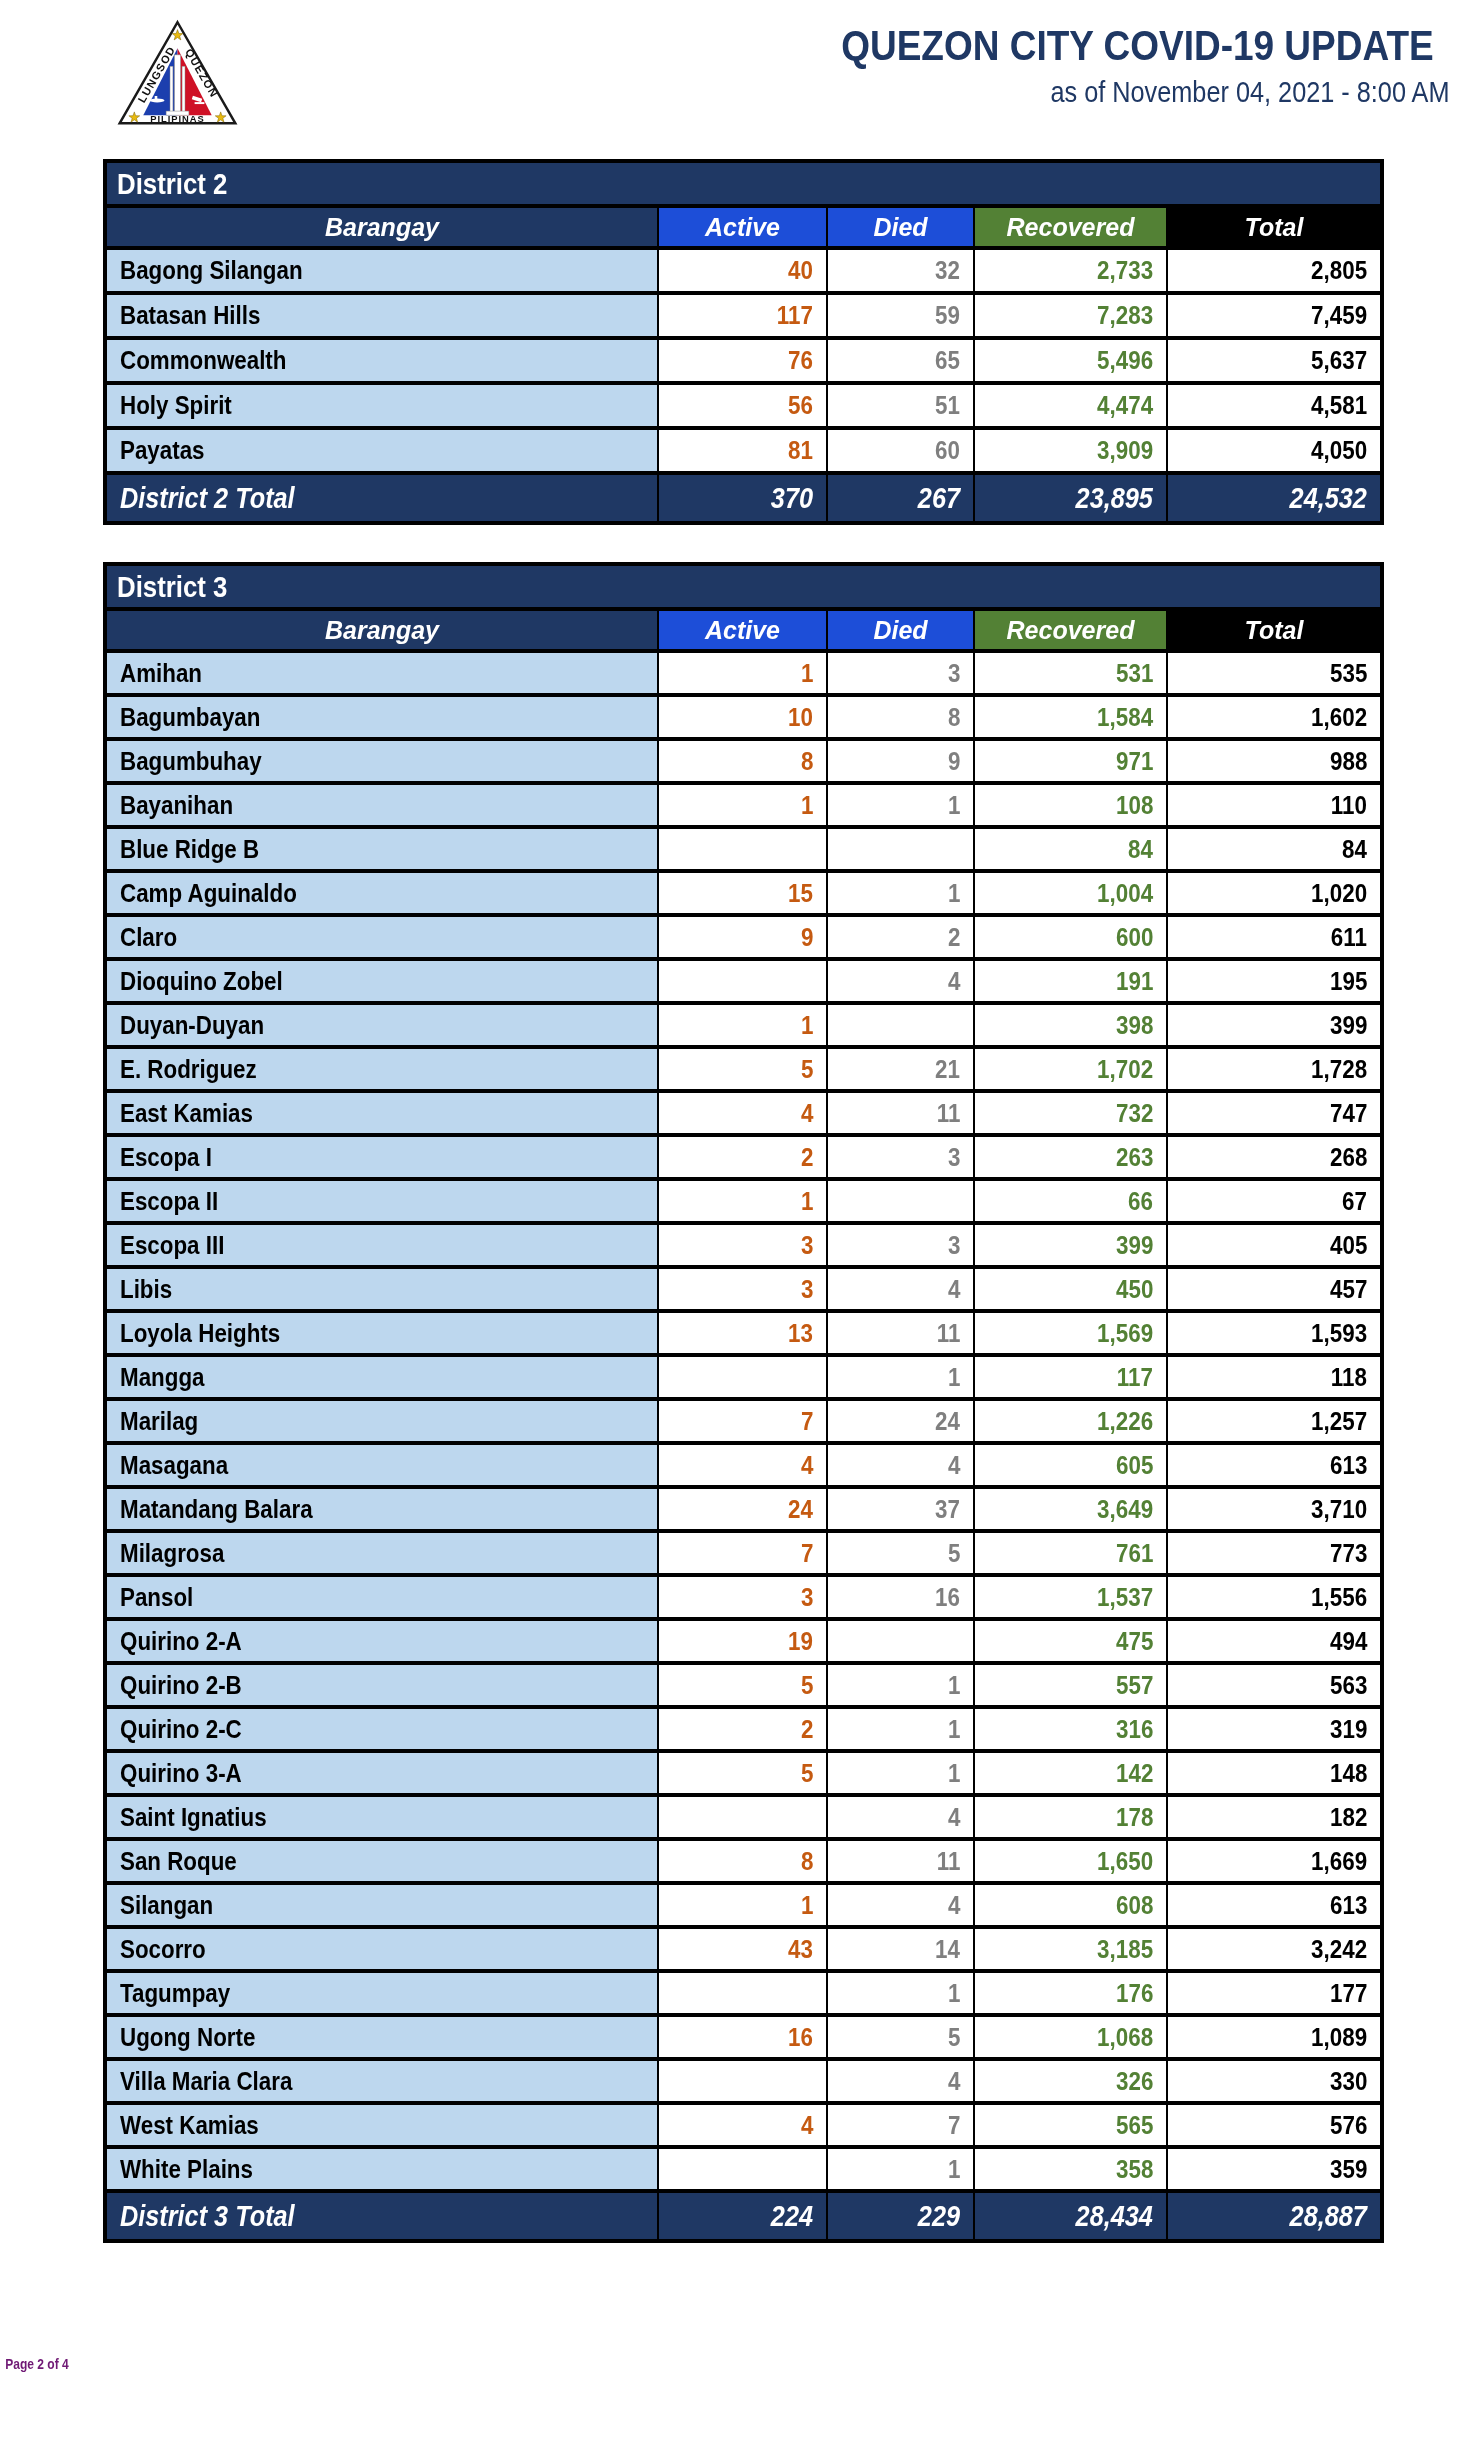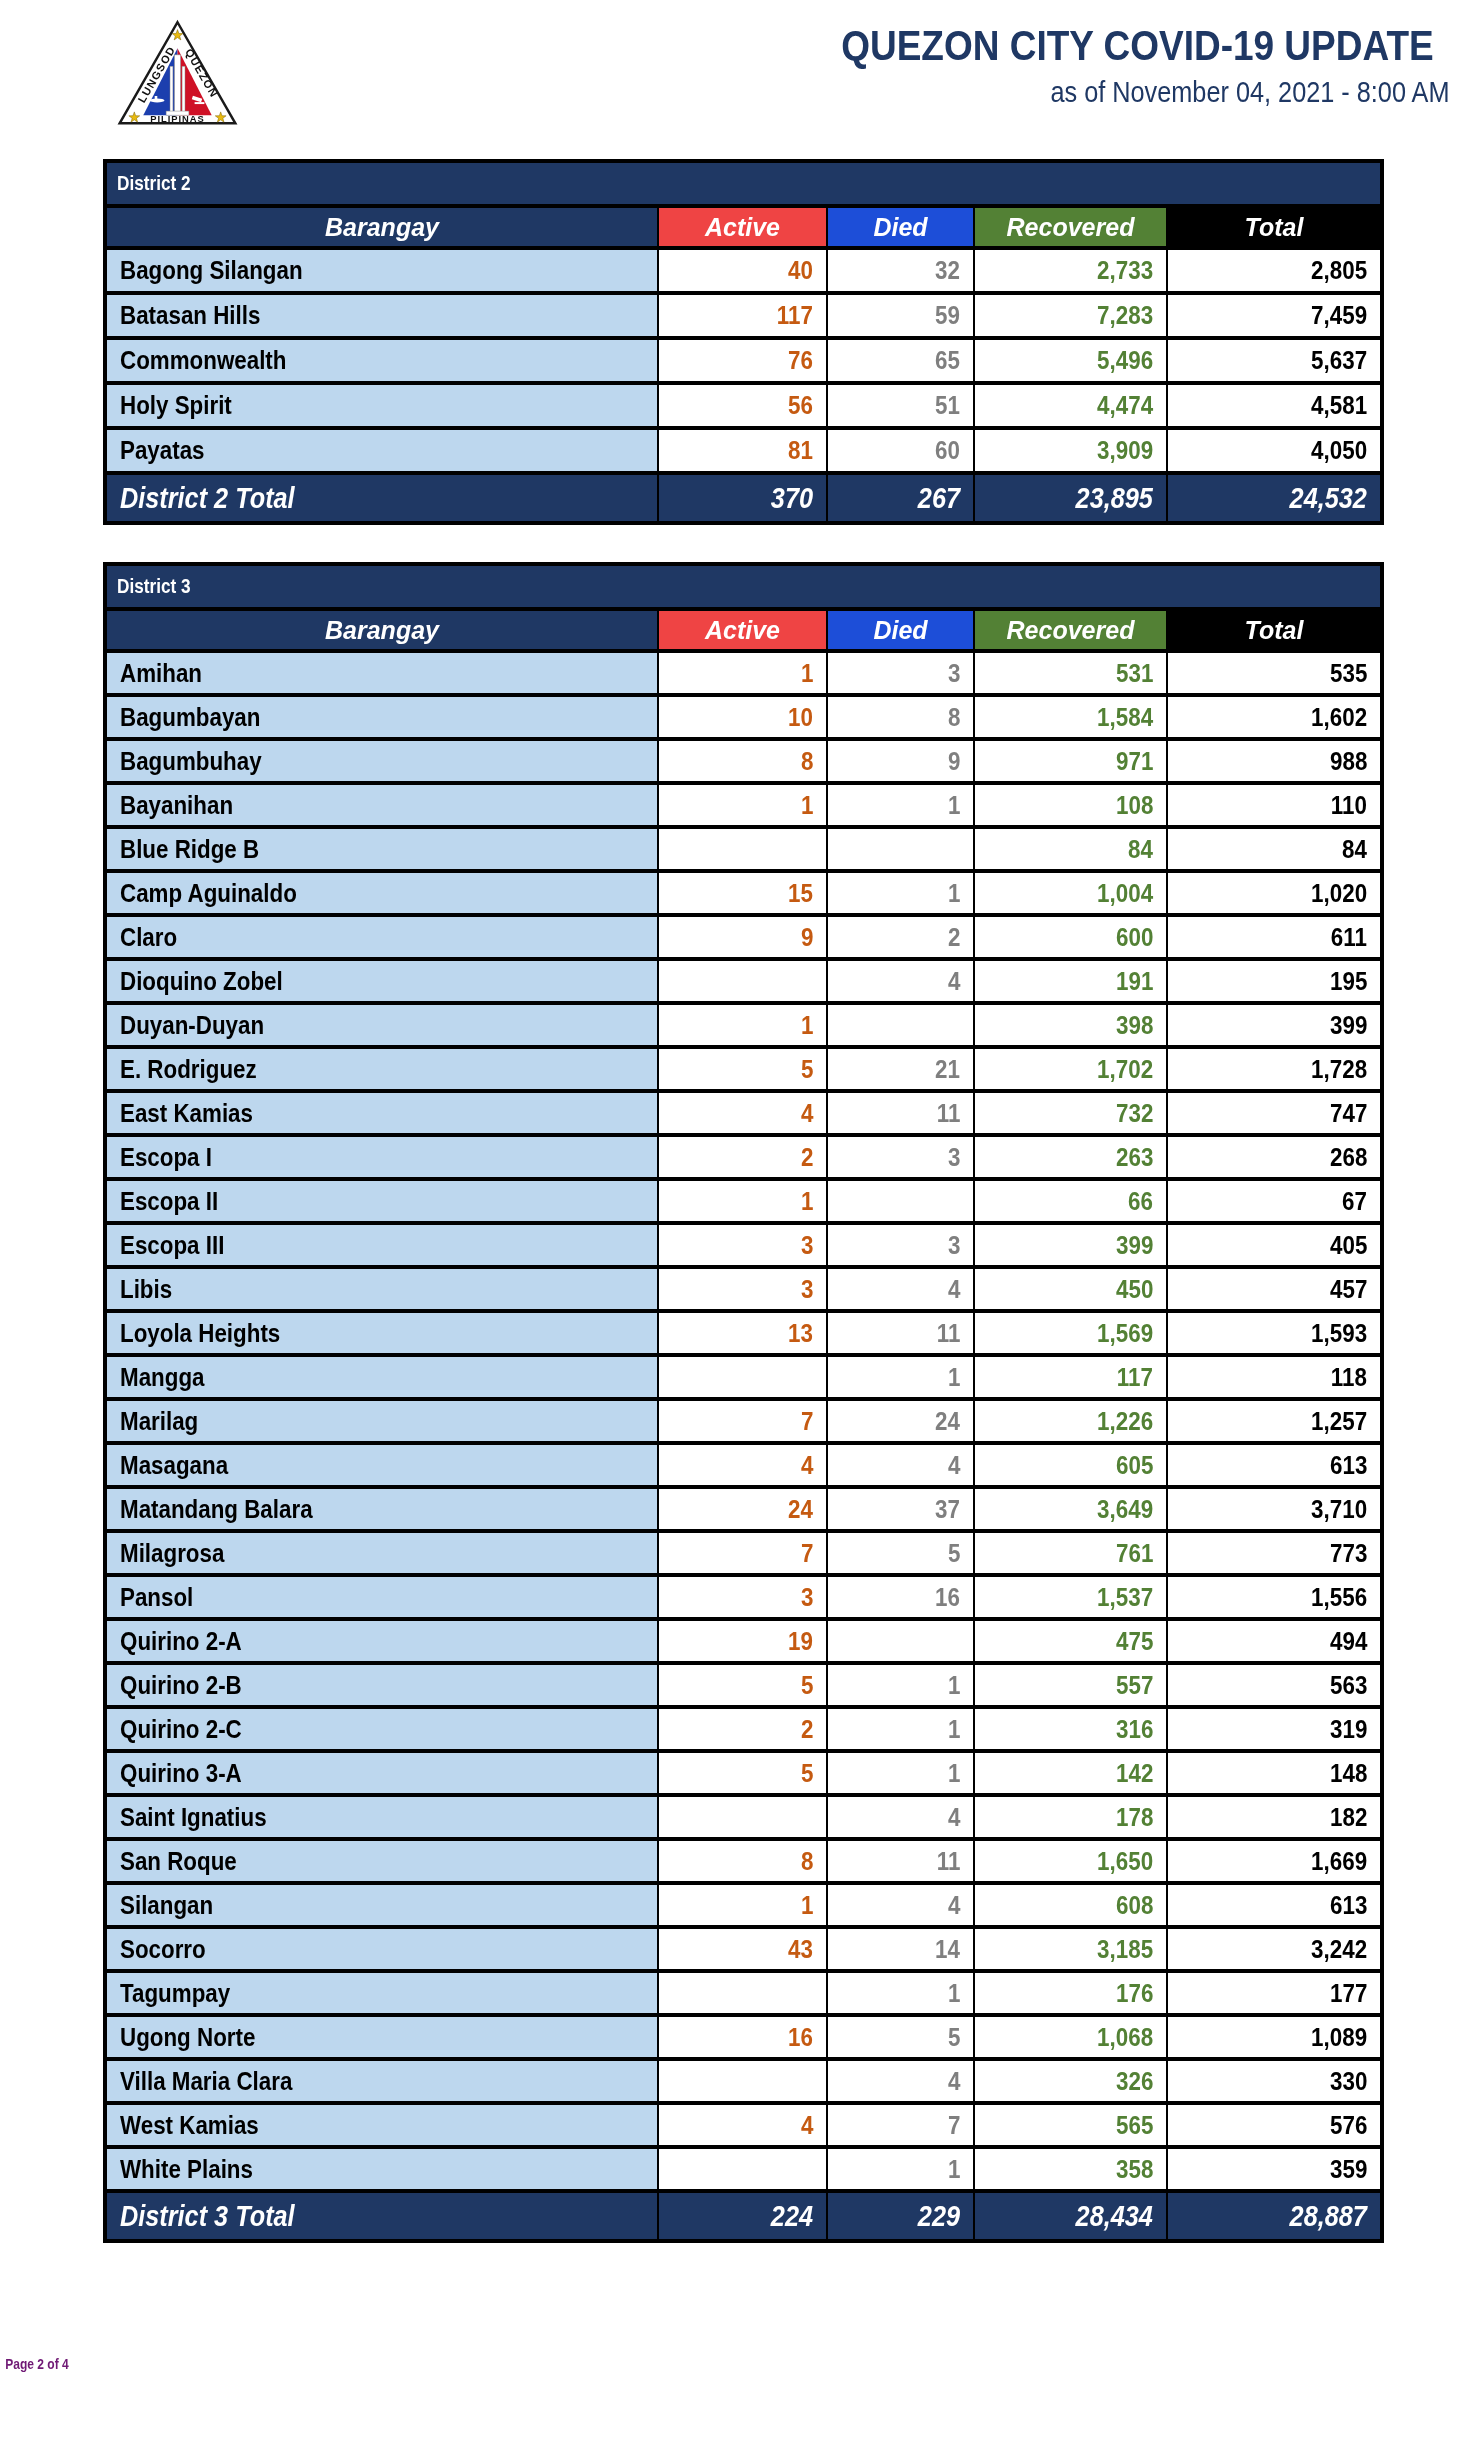--- a/index.html
+++ b/index.html
@@ -28,26 +28,26 @@
     border:4.8px solid #000;
   }
   #table-d2 { top:159px; }
   #table-d3 { top:562px; }
   .tbl td {
     border:2.4px solid #000; border-top-width:4px; border-bottom-width:4px;
     overflow:hidden; vertical-align:middle; padding:0;
   }
   td.dt-title {
     height:41px; background:#1F3864; color:#ffffff;
-    font-size:20px; font-weight:bold; padding-left:9.6px; text-align:left;
+    font-size:30px; font-weight:bold; padding-left:9.6px; text-align:left;
   }
   .col-head td { height:38px; text-align:center; color:#ffffff;
     font-weight:bold; font-style:italic; font-size:25px; }
   td.h-barangay  { background:#1F3864; }
-  td.h-active    { background:#ef4444; }
+  td.h-active    { background:#1d4ed8; }
   td.h-died      { background:#1d4ed8; }
   td.h-recovered { background:#538135; }
   td.h-total     { background:#000000; }
 
   tr.data-row td { height:41px; font-weight:bold; font-size:26px; }
   #table-d3 tr.data-row td { height:40px; }
   td.c-name { background:#BDD7EE; color:#000000; text-align:left; padding-left:12.7px; }
   td.c-num  { background:#ffffff; text-align:right; padding-right:12.7px; }
   td.c-active    { color:#C55A11; }
   td.c-died      { color:#7F7F7F; }

